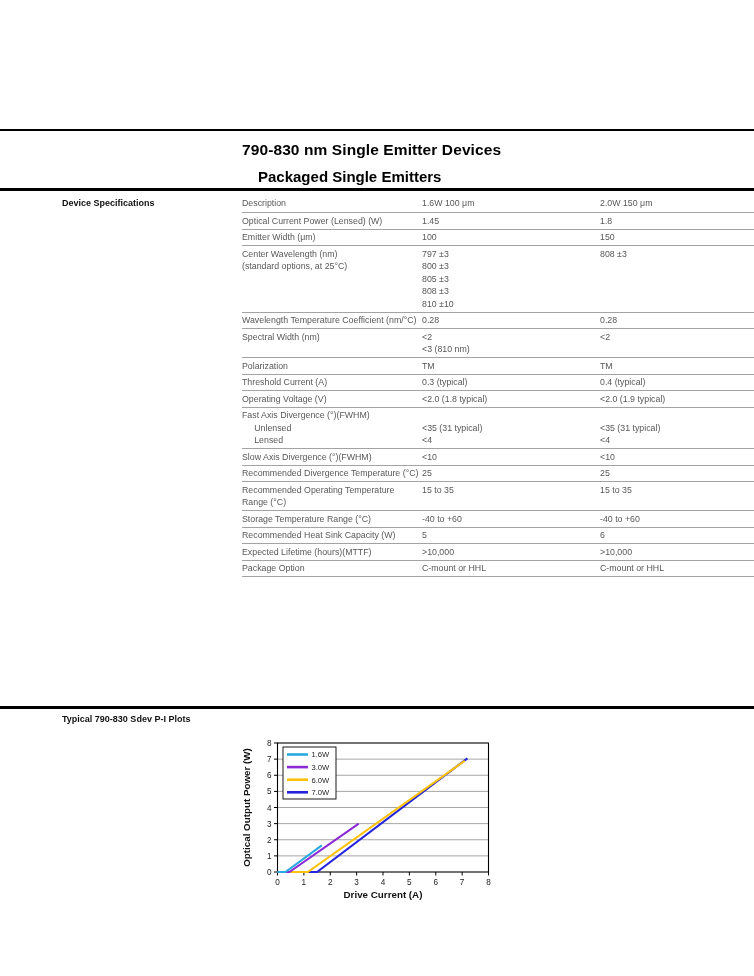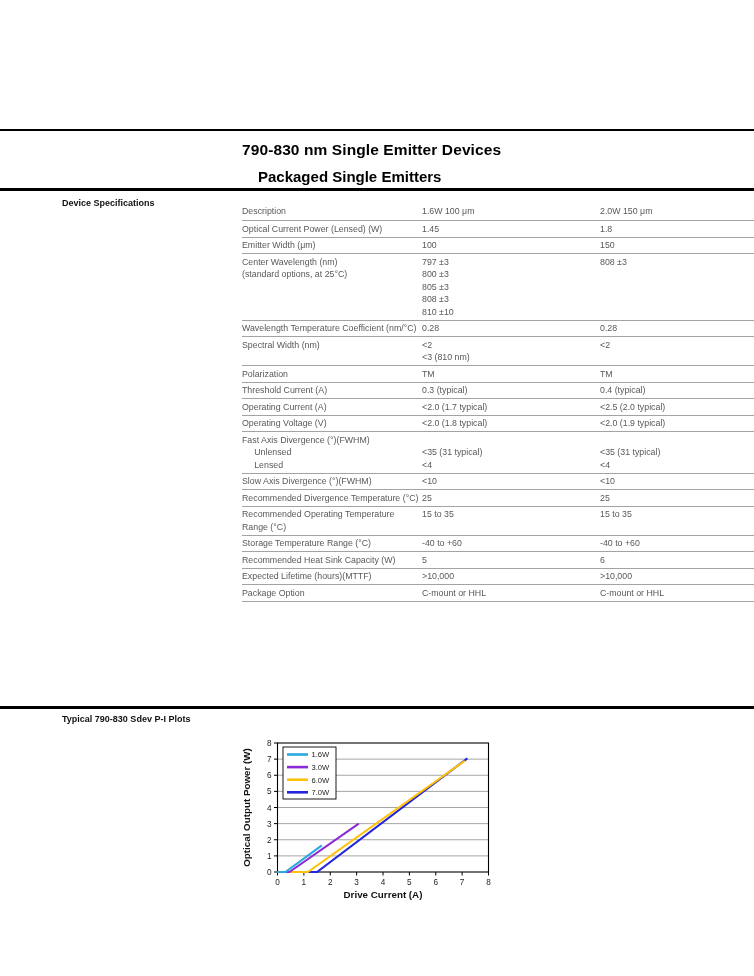--- a/index.html
+++ b/index.html
@@ -15,21 +15,21 @@
   .doc-title{position:absolute;left:242px;top:141px;font-size:15.5px;font-weight:700;letter-spacing:.1px;margin:0;}
   .doc-subtitle{position:absolute;left:242px;top:152px;font-size:15px;font-weight:600;margin:16px;}
   .margin-label{position:absolute;left:44px;font-size:9px;font-weight:700;color:#111;padding-left:18px;}
   .margin-label.specs{top:198px;}
   .margin-label.plots{top:714px;}
   .spec-table{position:absolute;left:242px;top:194px;width:512px;font-size:8.8px;color:#585858;}
   .t-row{display:grid;grid-template-columns:180px 178px 154px;align-items:start;border-bottom:1px solid #a3a3a3;}
   .t-row > div{padding:1.5px 0 1.5px 0;line-height:12.5px;white-space:pre-wrap;}
   .t-desc{text-align:left;padding-left:1px;}
   .t-val{text-align:left;}
-  .t-head > div{line-height:13px;padding-top:3px;padding-bottom:2px;margin-top:8px;}
+  .t-head > div{line-height:13px;padding-top:3px;padding-bottom:2px;}
   .chart-wrap{position:absolute;left:242px;top:734px;width:262px;height:176px;}
   svg text{font-family:"Liberation Sans", sans-serif;}
 </style>
 </head>
 <body>
 
 <div class="page">
 
   <div class="rule rule-top"></div>
 
@@ -80,25 +80,20 @@
         </div>
         <div class="t-row">
           <div class="t-desc">Polarization</div>
           <div class="t-val">TM</div>
           <div class="t-val">TM</div>
         </div>
         <div class="t-row">
           <div class="t-desc">Threshold Current (A)</div>
           <div class="t-val">0.3 (typical)</div>
           <div class="t-val">0.4 (typical)</div>
-        </div>
-        <div class="t-row">
-          <div class="t-desc">Operating Current (A)</div>
-          <div class="t-val">&lt;2.0 (1.7 typical)</div>
-          <div class="t-val">&lt;2.5 (2.0 typical)</div>
         </div>
         <div class="t-row">
           <div class="t-desc">Operating Voltage (V)</div>
           <div class="t-val">&lt;2.0 (1.8 typical)</div>
           <div class="t-val">&lt;2.0 (1.9 typical)</div>
         </div>
         <div class="t-row">
           <div class="t-desc">Fast Axis Divergence (°)(FWHM)
 &nbsp;&nbsp;&nbsp;&nbsp;&nbsp;Unlensed
 &nbsp;&nbsp;&nbsp;&nbsp;&nbsp;Lensed</div>

